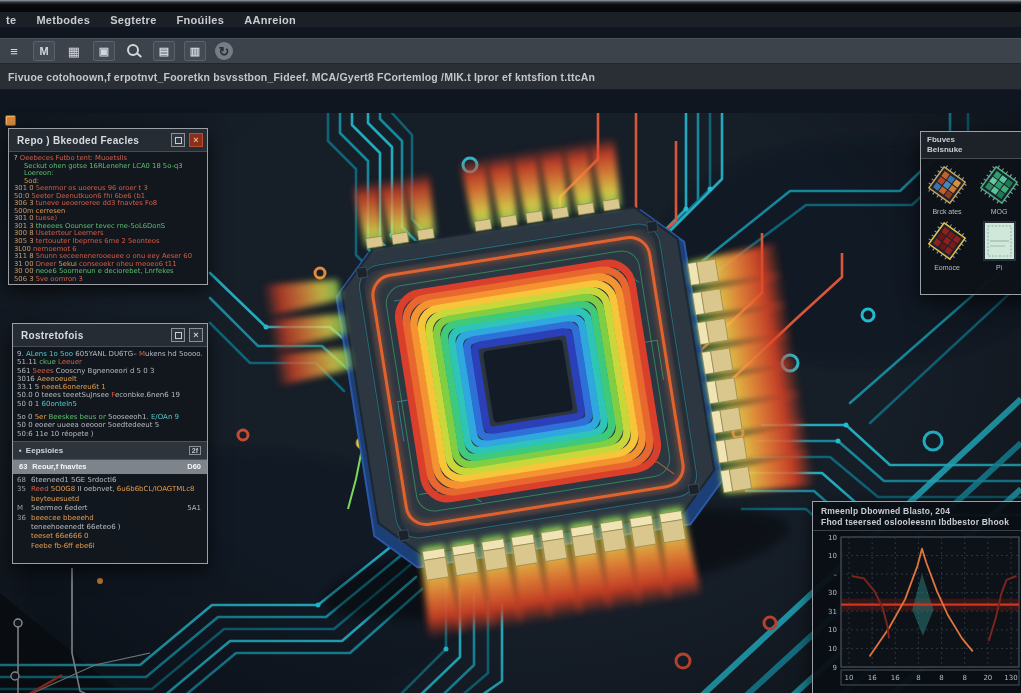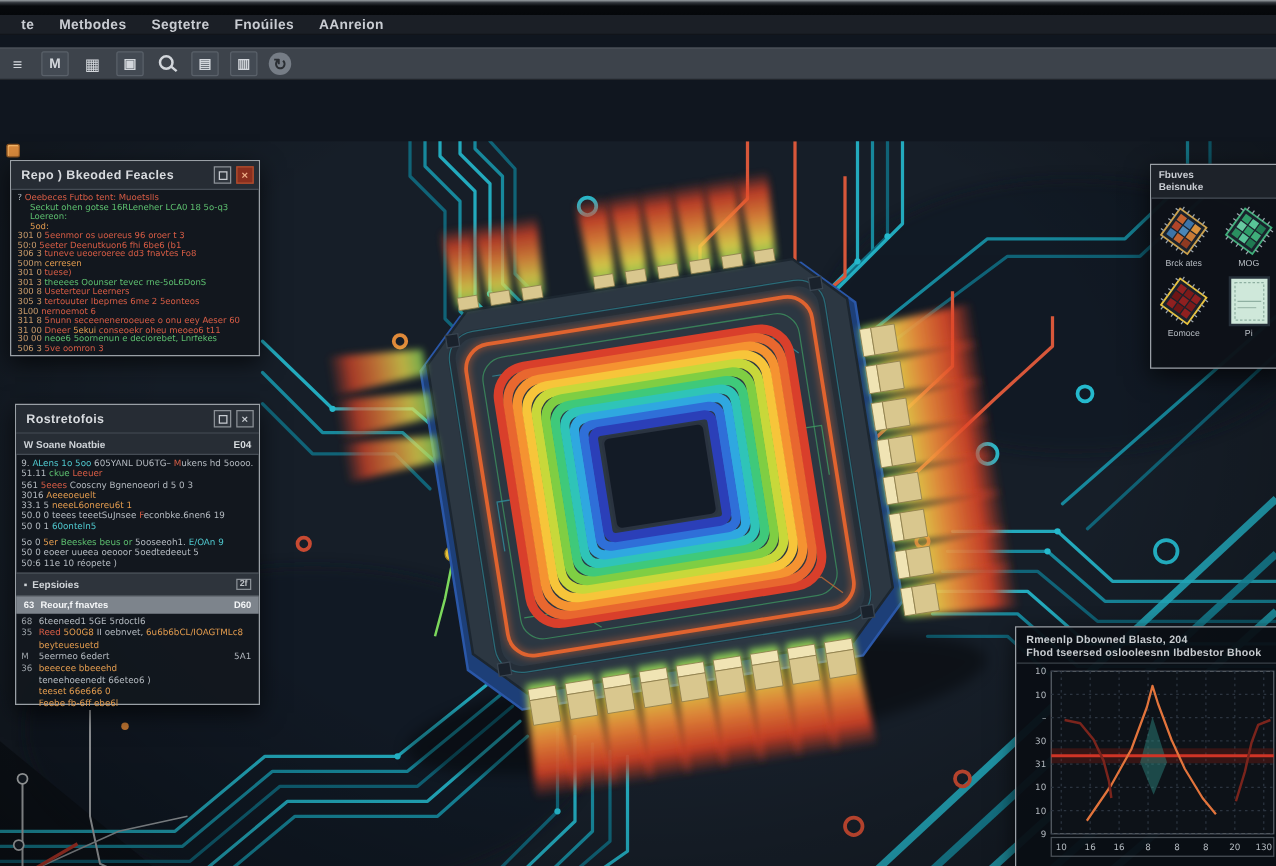--- a/index.html
+++ b/index.html
@@ -2,21 +2,21 @@
 <html><head>
 <meta charset="utf-8">
 <style>
   html,body{margin:0;padding:0;background:#000;}
   #screen{position:relative;width:1021px;height:693px;overflow:hidden;background:#10161f;
     font-family:"Liberation Sans",sans-serif;}
   
   #top-strip{position:absolute;left:0;top:0;width:100%;height:12px;
     background:linear-gradient(180deg,#9aa0a4 0%,#30343a 18%,#07090c 40%,#05070a 100%);}
   #menubar{position:absolute;left:0;top:12px;width:100%;height:16px;background:#1b1f26;
-    display:flex;align-items:center;gap:20px;padding-left:17px;border-bottom:1px solid #11141a;box-sizing:border-box;}
+    display:flex;align-items:center;gap:20px;padding-left:6px;border-bottom:1px solid #11141a;box-sizing:border-box;}
   .menu-item{color:#c9ccd2;font-size:11px;font-weight:bold;letter-spacing:.3px;cursor:default;}
   #toolbar{position:absolute;left:0;top:38px;width:100%;height:26px;background:#3d434b;
     display:flex;align-items:center;gap:9px;padding-left:4px;box-sizing:border-box;
     border-top:1px solid #4c525a;border-bottom:1px solid #23272d;}
   .tool{width:20px;height:18px;display:flex;align-items:center;justify-content:center;
     color:#d3d7dc;font-size:13px;line-height:1;}
   .tool.boxed{border:1px solid #5a616a;background:#434a53;border-radius:2px;font-size:11px;font-weight:bold;}
   .tool.round{background:#767d86;border-radius:50%;color:#2a2e33;font-weight:bold;width:18px;}
   .tool.search{position:relative;}
   .tool.search::before{content:"";position:absolute;left:3px;top:2px;width:8px;height:8px;
@@ -93,20 +93,23 @@
   <div id="toolbar">
       <span class="tool">≡</span>
       <span class="tool boxed">M</span>
       <span class="tool">▦</span>
       <span class="tool boxed">▣</span>
       <span class="tool search"></span>
       <span class="tool boxed">▤</span>
       <span class="tool boxed">▥</span>
       <span class="tool round">↻</span>
     </div>
+  <div id="statusbar">
+    <span>Fivuoe cotohoown,f erpotnvt_Fooretkn bsvsstbon_Fideef. MCA/Gyert8 FCortemlog /MlK.t Ipror ef kntsfion t.ttcAn</span>
+  </div>
 
   <div id="viewport">
     <svg id="board" width="1021" height="603" viewBox="0 0 1021 603">
         <defs>
           <filter id="b2" x="-60%" y="-60%" width="220%" height="220%">
             <feGaussianBlur stdDeviation="2"></feGaussianBlur>
           </filter>
           <filter id="b3" x="-60%" y="-60%" width="220%" height="220%">
             <feGaussianBlur stdDeviation="3"></feGaussianBlur>
           </filter>
@@ -362,24 +365,20 @@
         </div>
     </section>
 
     <section class="panel" id="panel-outline">
       <div class="panel-title">
         <span>Rostretofois</span>
         <span class="spacer"></span>
         <span class="pbtn restore"></span>
         <span class="pbtn">×</span>
       </div>
-      <div class="subbar">
-        <span>W Soane Noatbie</span>
-        <span class="right">E04</span>
-      </div>
       <div id="outline-upper">
           <div class="log-line"><span class="c-gray">9.  </span><span class="c-teal">ALens 1o 5oo </span><span class="c-gray">605YANL DU6TG– </span><span class="c-red">M</span><span class="c-gray">ukens hd 5oooo..</span></div>
           <div class="log-line"><span class="c-gray">51.11 </span><span class="c-green">ckue </span><span class="c-red">Leeuer</span></div>
           <div class="log-line"><span class="c-gray">561 </span><span class="c-red">5eees </span><span class="c-gray">Cooscny Bgnenoeori d 5 0 3</span></div>
           <div class="log-line"><span class="c-gray">3016 </span><span class="c-orange">Aeeeoeuelt</span></div>
           <div class="log-line"><span class="c-gray">33.1 5 </span><span class="c-orange">neeeL6onereu6t 1</span></div>
           <div class="log-line"><span class="c-gray">50.0 0 </span><span class="c-gray">teees teeetSuJnsee </span><span class="c-red">F</span><span class="c-gray">econbke.6nen6 19</span></div>
           <div class="log-line"><span class="c-gray">50 0 1 </span><span class="c-teal">60onteln5</span></div>
           <div class="log-line" style="height: 5px;"></div>
           <div class="log-line"><span class="c-gray">5o 0 </span><span class="c-orange">5er </span><span class="c-green">Beeskes beus or </span><span class="c-gray">5ooseeoh1. </span><span class="c-teal">E/OAn 9</span></div>

